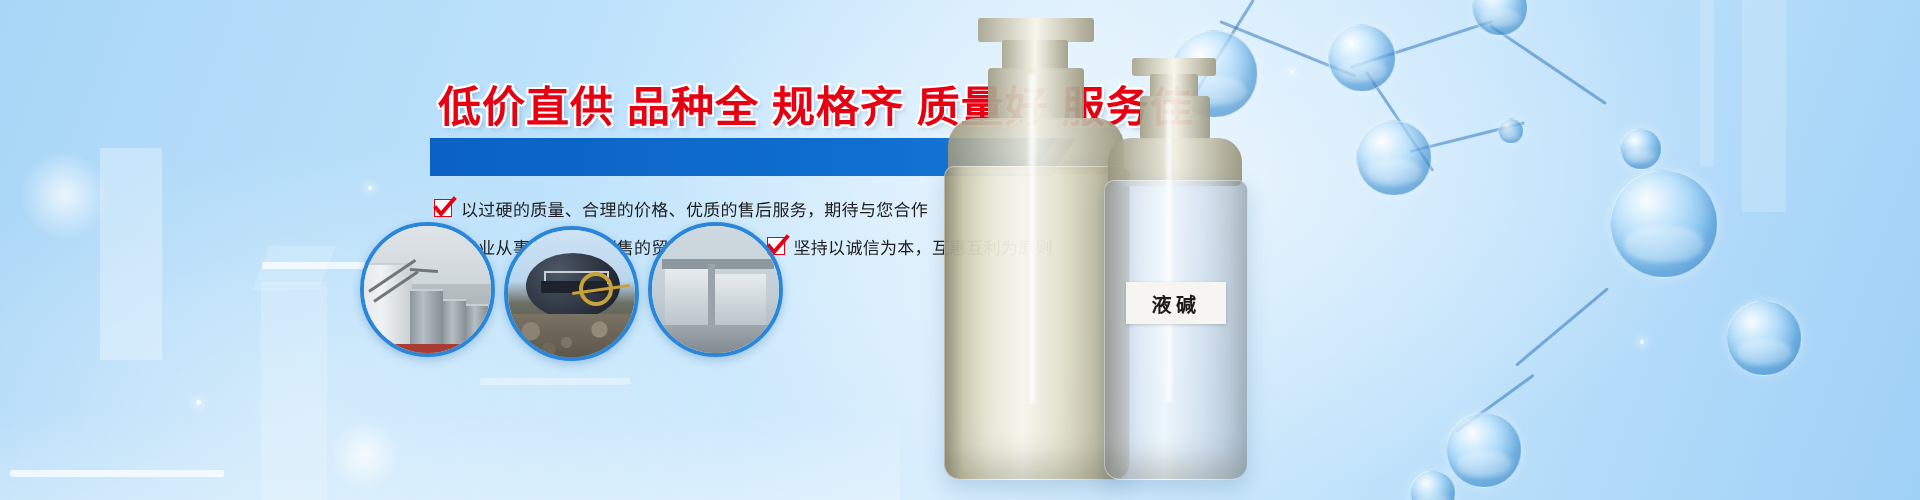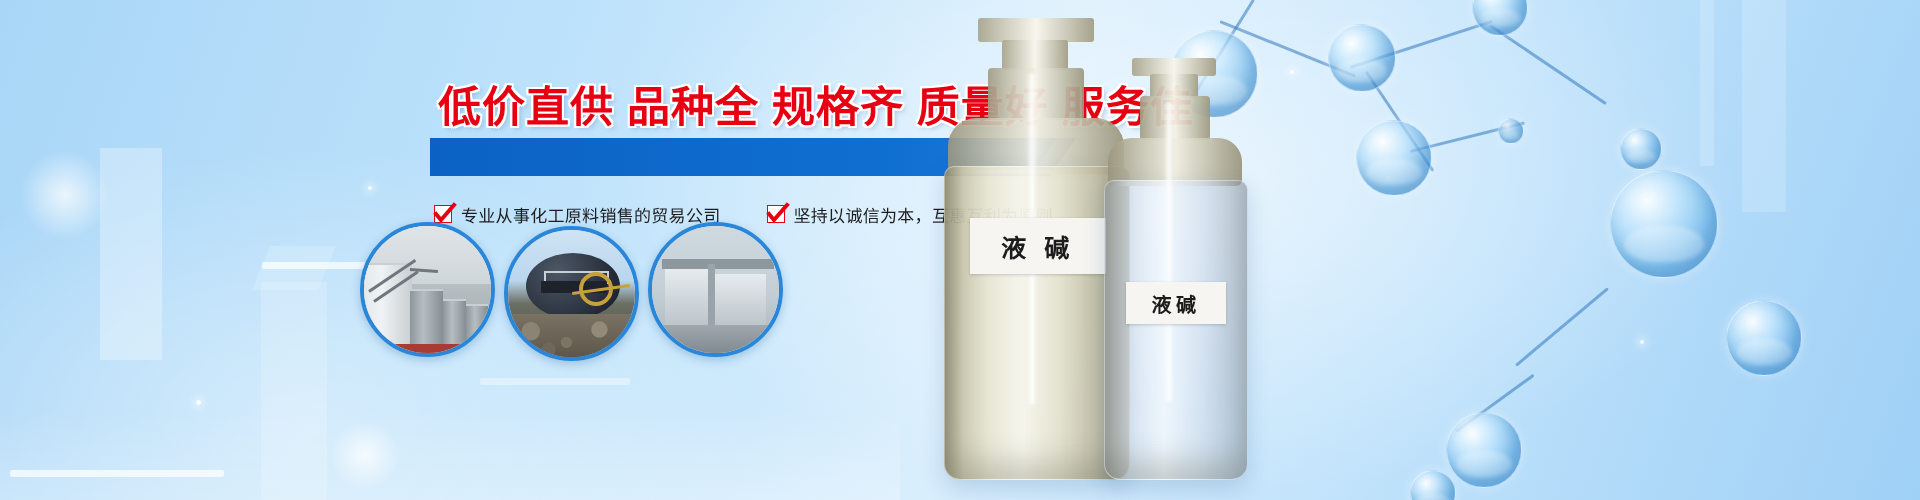--- a/index.html
+++ b/index.html
@@ -205,20 +205,30 @@
   <div class="content">
 
     <div class="headline">低价直供 品种全 规格齐 质量好 服务佳</div>
 
     <div class="subbar">
       <div class="subbar-bg"></div>
       <div class="subbar-bg2"></div>
     </div>
 
     <div class="bullets">
+      <div class="bullet-row">
+        <div class="bullet">
+          <span class="tick">
+            <svg width="24" height="24" viewBox="0 0 24 24" aria-hidden="true">
+              <path d="M3 12 L8 18 L21 3" fill="none" stroke="#e60012" stroke-width="4" stroke-linecap="square"></path>
+            </svg>
+          </span>
+          <span class="bullet-label">以过硬的质量、合理的价格、优质的售后服务，期待与您合作</span>
+        </div>
+      </div>
       <div class="bullet-row" style="margin-top:6px;">
         <div class="bullet">
           <span class="tick">
             <svg width="24" height="24" viewBox="0 0 24 24" aria-hidden="true">
               <path d="M3 12 L8 18 L21 3" fill="none" stroke="#e60012" stroke-width="4" stroke-linecap="square"></path>
             </svg>
           </span>
           <span class="bullet-label">专业从事化工原料销售的贸易公司</span>
         </div>
         <div class="bullet" style="margin-left:46px;">
@@ -272,23 +282,20 @@
 
   <div class="bottles">
 
     <div class="bottle" style="left:0px;top:18px;width:230px;height:460px;">
       <div class="b-stopper" style="left:48px;top:0px;width:116px;height:24px;"></div>
       <div class="b-stopper" style="left:72px;top:22px;width:66px;height:30px;"></div>
       <div class="b-neck" style="left:58px;top:50px;width:96px;height:52px;border-radius:4px;"></div>
       <div class="b-shoulder" style="left:18px;top:100px;width:176px;height:56px;border-radius:28px 28px 6px 6px;"></div>
       <div class="b-body" style="left:14px;top:148px;width:184px;height:312px;"></div>
       <div class="b-shine" style="left:96px;top:56px;width:12px;height:330px;"></div>
-      <div class="b-label" style="left:40px;top:200px;width:136px;height:56px;font-size:25px;">
-        <span>液 碱</span>
-      </div>
     </div>
 
     <div class="bottle" style="left:162px;top:58px;width:190px;height:420px;">
       <div class="b-stopper" style="left:40px;top:0px;width:84px;height:18px;"></div>
       <div class="b-stopper" style="left:58px;top:16px;width:48px;height:24px;"></div>
       <div class="b-neck" style="left:48px;top:38px;width:70px;height:44px;border-radius:4px;"></div>
       <div class="b-shoulder" style="left:16px;top:80px;width:134px;height:48px;border-radius:24px 24px 6px 6px;"></div>
       <div class="b-body" style="left:12px;top:122px;width:142px;height:298px;
            background:linear-gradient(90deg,rgba(150,160,175,.55) 0%,rgba(214,224,236,.72) 16%,rgba(244,249,253,.80) 42%,rgba(208,220,234,.72) 70%,rgba(140,152,168,.55) 100%);"></div>
       <div class="b-shine" style="left:72px;top:44px;width:10px;height:300px;"></div>

